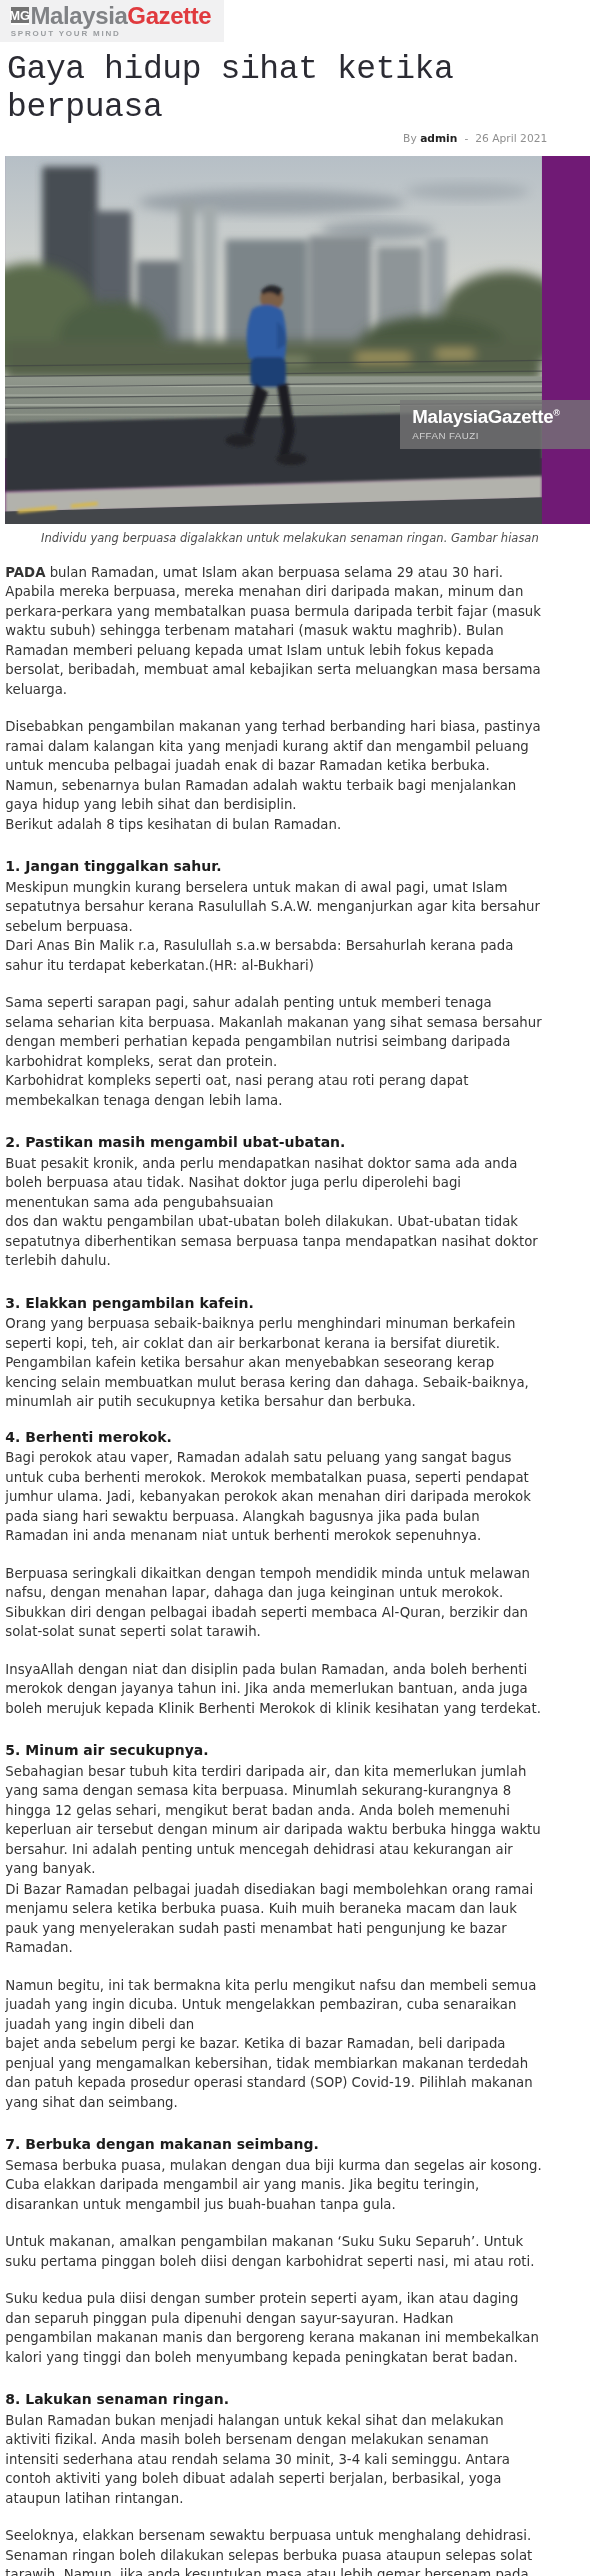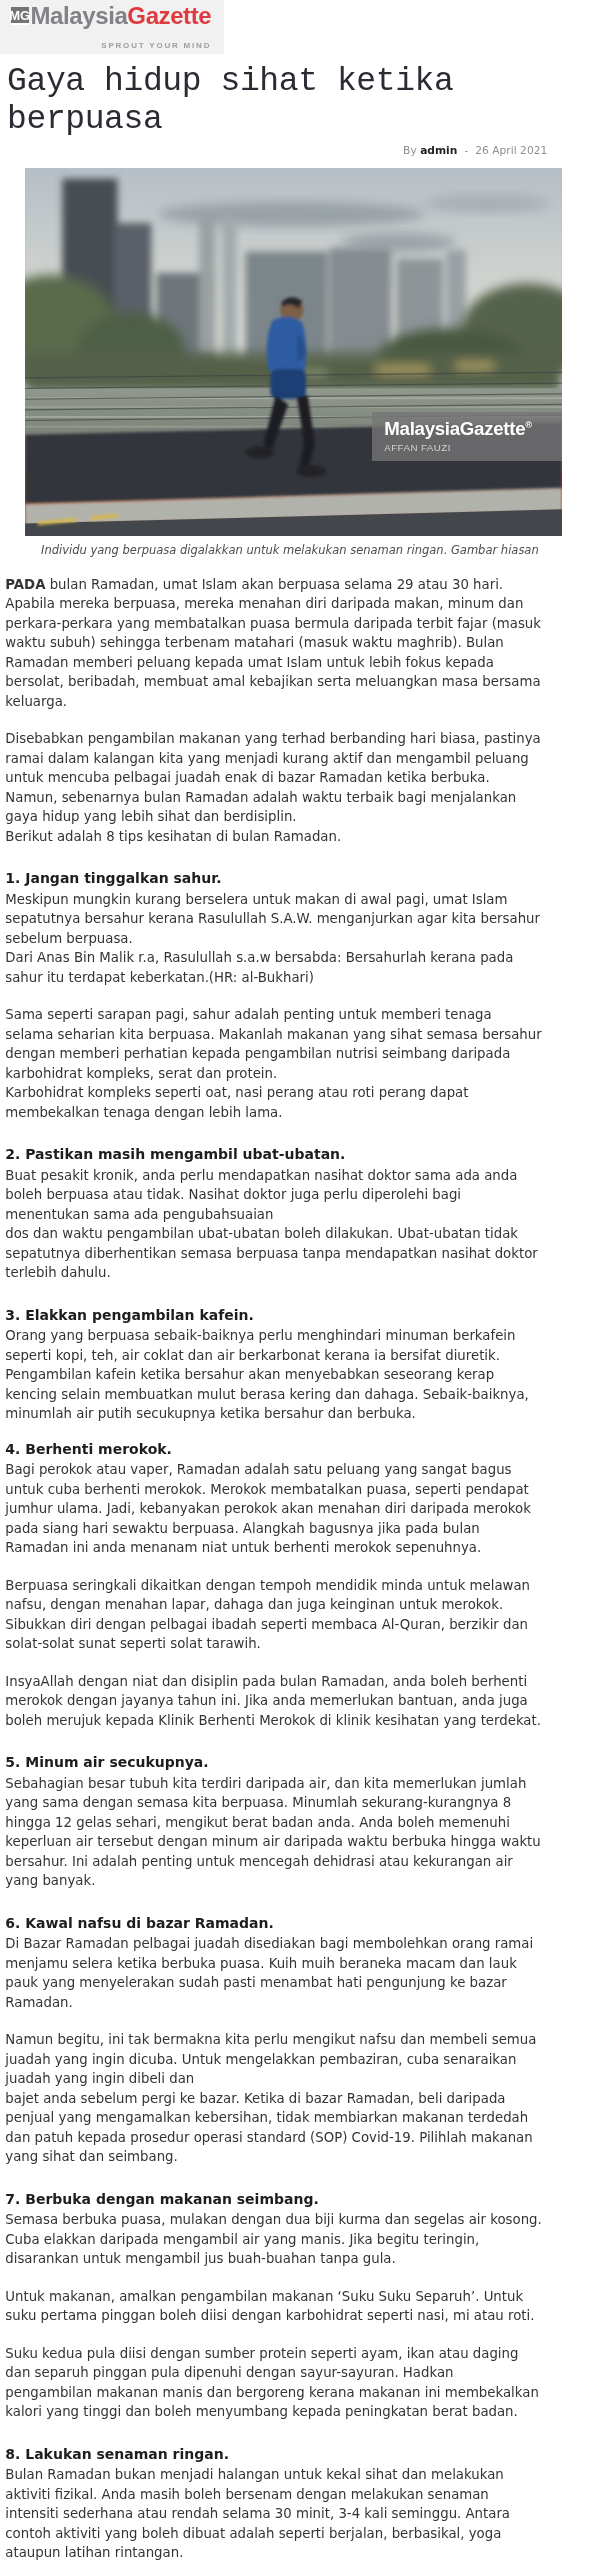--- a/index.html
+++ b/index.html
@@ -6,31 +6,31 @@
   body{width:597px;min-height:2576px;font-family:"DejaVu Sans",sans-serif;color:#343434;}
   .page{padding:0 0 27px 5.3px;width:542px;}
 
   
   .logo-strip{background:#f1f1f2;display:inline-block;padding:4.4px 12.4px 3.6px 5.3px;margin-left:-5.3px;padding-left:10.7px;}
   .logo-line{display:flex;align-items:flex-start;line-height:1;}
   .mg-badge{background:#737373;color:#fff;font-weight:bold;font-size:13px;width:18px;height:18px;display:inline-flex;align-items:center;justify-content:center;border-bottom:2.7px solid #fff;box-sizing:border-box;margin-top:2.7px;margin-right:1.8px;font-family:"Liberation Sans",sans-serif;}
   .logo-text{font-family:"Liberation Sans",sans-serif;font-weight:bold;font-size:24px;letter-spacing:-0.4px;}
   .logo-malaysia{color:#808285;}
   .logo-gazette{color:#e03a3e;}
-  .logo-tagline{font-family:"Liberation Sans",sans-serif;color:#9b9ea1;font-size:8px;letter-spacing:1.8px;text-align:right;margin-top:13px;font-weight:bold;}
+  .logo-tagline{font-family:"Liberation Sans",sans-serif;color:#9b9ea1;font-size:8px;letter-spacing:1.8px;margin-top:1px;font-weight:bold;}
 
   
   h1.title{font-family:Liberation Mono, monospace;font-weight:300;font-size:33px;color:#2b2b33;margin:9px 0 5.3px 1.8px;letter-spacing:-0.4px;line-height:1.15;}
   .byline{font-size:10.7px;color:#8f8f8f;margin:1.8px 0 10.7px 1.8px;text-align:right;}
   .byline .author{color:#222;font-weight:bold;text-decoration:none;}
   .byline .dash{color:#8f8f8f;margin:0 3.6px;}
 
   
   figure{margin:0;padding:0;position:relative;width:537px;}
-  .photo-wrap{position:relative;width:537px;height:368px;overflow:hidden;background:#c2410c;margin-left:20px;}
+  .photo-wrap{position:relative;width:585px;height:368px;overflow:hidden;background:#701a75;}
   .watermark{position:absolute;right:0;bottom:75px;background:rgba(118,118,118,0.78);color:#fff;padding:7px 14px 8px 12.4px;min-width:164px;}
   .wm-brand{font-family:"Liberation Sans",sans-serif;font-weight:bold;font-size:18.7px;letter-spacing:-0.3px;line-height:1.1;}
   .wm-reg{font-size:9px;vertical-align:super;}
   .wm-credit{font-family:"Liberation Sans",sans-serif;font-size:9.8px;color:#d2d2d2;letter-spacing:0.4px;margin-top:1.8px;}
   figcaption{font-size:11.5px;font-style:italic;color:#4d4d4d;text-align:right;padding:7px 3.6px 0 0;}
 
   
   .article-body{margin-top:12.4px;width:537px;}
   .body-par{font-size:13.3px;line-height:19.5px;color:#343434;margin:18px 0 0 0;white-space:pre-line;}
   .body-par.tight{margin-top:1px;}
@@ -177,21 +177,20 @@
       <p class="body-par tight">Buat pesakit kronik, anda perlu mendapatkan nasihat doktor sama ada anda boleh berpuasa atau tidak. Nasihat doktor juga perlu diperolehi bagi menentukan sama ada pengubahsuaian
 dos dan waktu pengambilan ubat-ubatan boleh dilakukan. Ubat-ubatan tidak sepatutnya diberhentikan semasa berpuasa tanpa mendapatkan nasihat doktor terlebih dahulu.</p>
       <h3 class="sec-h">3. Elakkan pengambilan kafein.</h3>
       <p class="body-par tight">Orang yang berpuasa sebaik-baiknya perlu menghindari minuman berkafein seperti kopi, teh, air coklat dan air berkarbonat kerana ia bersifat diuretik. Pengambilan kafein ketika bersahur akan menyebabkan seseorang kerap kencing selain membuatkan mulut berasa kering dan dahaga. Sebaik-baiknya, minumlah air putih secukupnya ketika bersahur dan berbuka.</p>
       <h3 class="sec-h tight">4. Berhenti merokok.</h3>
       <p class="body-par tight">Bagi perokok atau vaper, Ramadan adalah satu peluang yang sangat bagus untuk cuba berhenti merokok. Merokok membatalkan puasa, seperti pendapat jumhur ulama. Jadi, kebanyakan perokok akan menahan diri daripada merokok pada siang hari sewaktu berpuasa. Alangkah bagusnya jika pada bulan Ramadan ini anda menanam niat untuk berhenti merokok sepenuhnya.</p>
       <p class="body-par">Berpuasa seringkali dikaitkan dengan tempoh mendidik minda untuk melawan nafsu, dengan menahan lapar, dahaga dan juga keinginan untuk merokok. Sibukkan diri dengan pelbagai ibadah seperti membaca Al-Quran, berzikir dan solat-solat sunat seperti solat tarawih.</p>
       <p class="body-par">InsyaAllah dengan niat dan disiplin pada bulan Ramadan, anda boleh berhenti merokok dengan jayanya tahun ini. Jika anda memerlukan bantuan, anda juga boleh merujuk kepada Klinik Berhenti Merokok di klinik kesihatan yang terdekat.</p>
       <h3 class="sec-h">5. Minum air secukupnya.</h3>
       <p class="body-par tight">Sebahagian besar tubuh kita terdiri daripada air, dan kita memerlukan jumlah yang sama dengan semasa kita berpuasa. Minumlah sekurang-kurangnya 8 hingga 12 gelas sehari, mengikut berat badan anda. Anda boleh memenuhi keperluan air tersebut dengan minum air daripada waktu berbuka hingga waktu bersahur. Ini adalah penting untuk mencegah dehidrasi atau kekurangan air yang banyak.</p>
-      <h3 class="sec-h">6. Kawal nafsu di bazar Ramadan.</h3>
       <p class="body-par tight">Di Bazar Ramadan pelbagai juadah disediakan bagi membolehkan orang ramai menjamu selera ketika berbuka puasa. Kuih muih beraneka macam dan lauk pauk yang menyelerakan sudah pasti menambat hati pengunjung ke bazar Ramadan.</p>
       <p class="body-par">Namun begitu, ini tak bermakna kita perlu mengikut nafsu dan membeli semua juadah yang ingin dicuba. Untuk mengelakkan pembaziran, cuba senaraikan juadah yang ingin dibeli dan
 bajet anda sebelum pergi ke bazar. Ketika di bazar Ramadan, beli daripada penjual yang mengamalkan kebersihan, tidak membiarkan makanan terdedah dan patuh kepada prosedur operasi standard (SOP) Covid-19. Pilihlah makanan yang sihat dan seimbang.</p>
       <h3 class="sec-h">7. Berbuka dengan makanan seimbang.</h3>
       <p class="body-par tight">Semasa berbuka puasa, mulakan dengan dua biji kurma dan segelas air kosong. Cuba elakkan daripada mengambil air yang manis. Jika begitu teringin, disarankan untuk mengambil jus buah-buahan tanpa gula.</p>
       <p class="body-par">Untuk makanan, amalkan pengambilan makanan ‘Suku Suku Separuh’. Untuk suku pertama pinggan boleh diisi dengan karbohidrat seperti nasi, mi atau roti.</p>
       <p class="body-par">Suku kedua pula diisi dengan sumber protein seperti ayam, ikan atau daging dan separuh pinggan pula dipenuhi dengan sayur-sayuran. Hadkan pengambilan makanan manis dan bergoreng kerana makanan ini membekalkan kalori yang tinggi dan boleh menyumbang kepada peningkatan berat badan.</p>
       <h3 class="sec-h">8. Lakukan senaman ringan.</h3>
       <p class="body-par tight">Bulan Ramadan bukan menjadi halangan untuk kekal sihat dan melakukan aktiviti fizikal. Anda masih boleh bersenam dengan melakukan senaman intensiti sederhana atau rendah selama 30 minit, 3-4 kali seminggu. Antara contoh aktiviti yang boleh dibuat adalah seperti berjalan, berbasikal, yoga ataupun latihan rintangan.</p>
       <p class="body-par">Seeloknya, elakkan bersenam sewaktu berpuasa untuk menghalang dehidrasi. Senaman ringan boleh dilakukan selepas berbuka puasa ataupun selepas solat tarawih. Namun, jika anda kesuntukan masa atau lebih gemar bersenam pada waktu siang, anda

